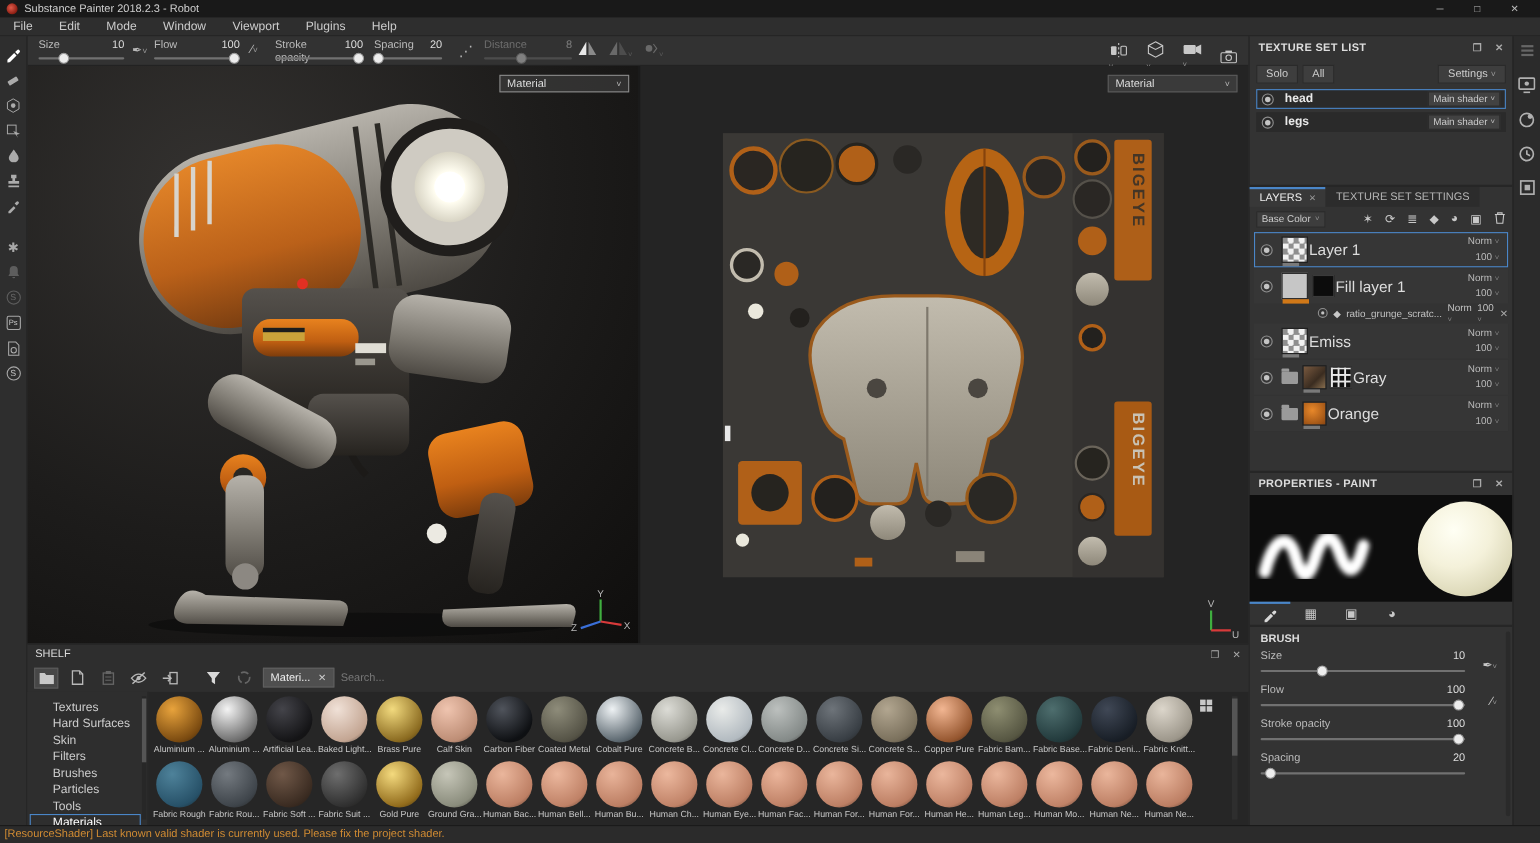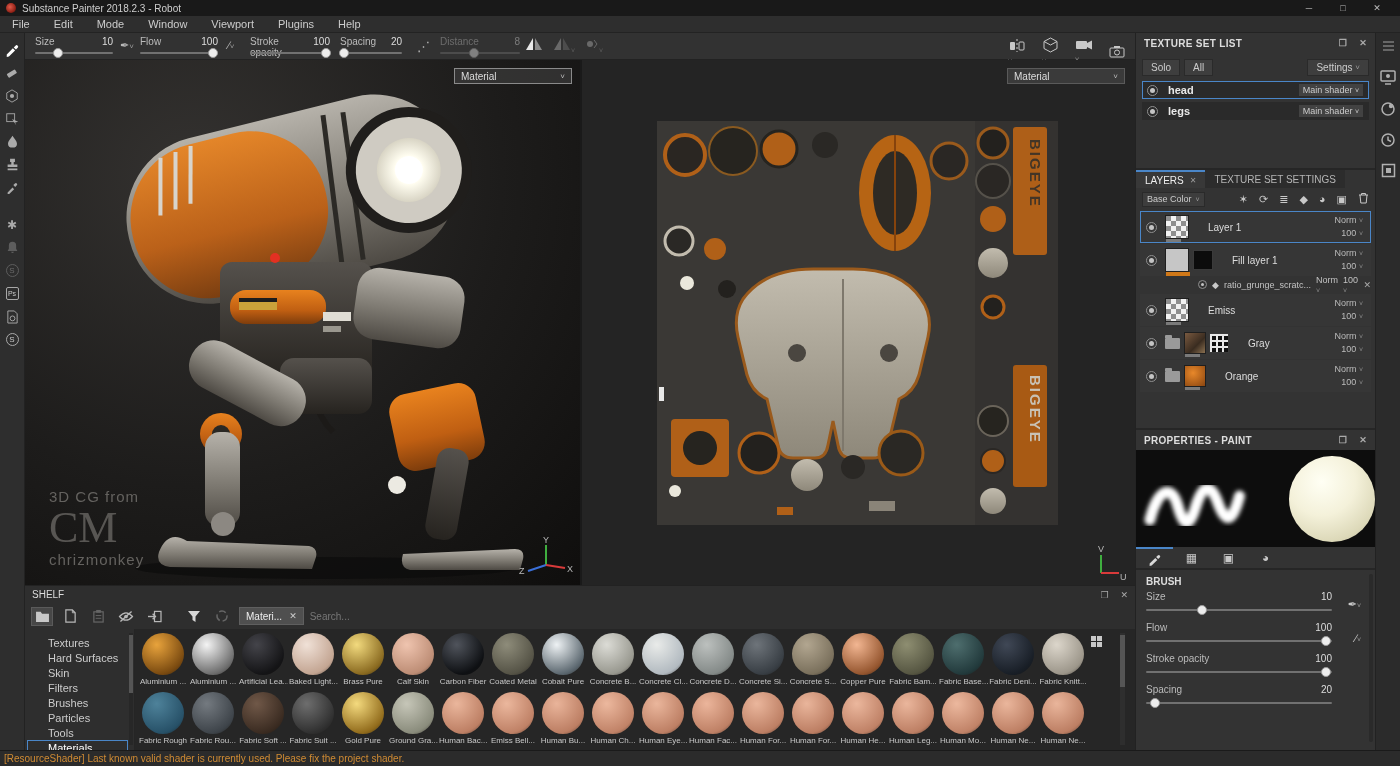--- a/index.html
+++ b/index.html
@@ -71,21 +71,21 @@
   .tab{padding:0 9px;font-size:10px;font-weight:normal;display:flex;align-items:center;gap:6px;color:#b5b5b5;background:#2c2c2c}
   .tab.active{background:#383838;color:#eee;border-top:2px solid #4a86c8}
   .ltoolbar{height:22px;display:flex;align-items:center;padding:0 6px;gap:9px}
   .chsel{background:#3d3d3d;border:1px solid #2a2a2a;height:15px;font-size:9px;color:#ccc;display:flex;align-items:center;padding:0 4px;gap:4px}
   .licon{color:#c8c8c8;font-size:11px;margin-left:2px}
   .lrow{height:32px;margin:1px 4px 0 4px;background:#363636;display:flex;align-items:center;padding:0 5px;border:1px solid transparent;position:relative}
   .lrow.sel{border-color:#4a86c8}
   .thumb{width:24px;height:24px;margin-left:8px;flex:none;position:relative}
   .checker{background:repeating-conic-gradient(#f2f2f2 0% 25%,#8f8f8f 0% 50%) 0 0/10px 10px;border:1px solid #1f1f1f}
   .loadbar{position:absolute;left:0;bottom:-4px;width:15px;height:3px;background:#7a7a7a}
-  .lname{margin-left:19px;font-size:10px;color:#ddd;white-space:nowrap}
+  .lname{margin-left:1px;font-size:14px;color:#ddd;white-space:nowrap}
   .lrt{margin-left:auto;text-align:right;font-size:9px;color:#bbb;line-height:13px;padding-right:2px}
   .lrt .chev{font-size:7px;color:#888}
   .folder{width:15px;height:11px;background:#9a9a9a;border-radius:1px;position:relative;margin-left:8px;flex:none}
   .folder::before{content:"";position:absolute;top:-3px;left:0;width:7px;height:3px;background:#9a9a9a;border-radius:1px 1px 0 0}
   .subrow{height:17px;margin:0 4px 0 4px;display:flex;align-items:center;padding-left:58px;font-size:9px;color:#c2c2c2;gap:5px}
   .radio.small{width:9px;height:9px}
   .fillbar{position:absolute;left:0;bottom:-5px;width:24px;height:4px;background:#d07818}
   
   .preview{height:97px;background:#0d0d0d;display:flex;align-items:center}
   .sphere-prev{width:86px;height:86px;border-radius:50%;margin-left:34px;background:radial-gradient(circle at 38% 30%,#fffff4 0%,#f4f1da 42%,#dcd8b8 75%,#a9a58b 100%)}
@@ -386,25 +386,20 @@
     <rect x="368" y="328" width="88" height="78" rx="18" fill="url(#go)" transform="rotate(-12 412 367)"></rect>
     <rect x="406" y="388" width="32" height="92" rx="13" fill="url(#gd)" transform="rotate(10 422 434)"></rect>
     <circle cx="372" cy="425" r="9" fill="#eceae2"></circle>
     <path d="M378 494 l112 -5 q10 0 8 10 l-3 11 -110 0 q-11 -2 -7 -16 Z" fill="url(#gm)"></path>
   </svg>
   <div class="vpdrop drop3d">
     <span>Material</span>
       <span class="sp"></span>
       <span class="chev">˅</span>
   </div>
-  <div class="watermark">
-    <div class="wm1">3D CG from</div>
-    <div class="wm-mono">CM</div>
-    <div class="wm2">chrizmonkey</div>
-  </div>
   <svg class="gizmo" style="right:6px;bottom:6px" width="56" height="44" viewBox="0 0 56 44">
     <line x1="28" y1="30" x2="28" y2="10" stroke="#3fae3f" stroke-width="2"></line>
     <line x1="28" y1="30" x2="10" y2="36" stroke="#3a6fd8" stroke-width="2"></line>
     <line x1="28" y1="30" x2="47" y2="33" stroke="#d83a3a" stroke-width="2"></line>
     <text x="25" y="8" fill="#b8b8b8" font-size="9">Y</text>
     <text x="1" y="39" fill="#b8b8b8" font-size="9">Z</text>
     <text x="49" y="37" fill="#b8b8b8" font-size="9">X</text>
   </svg>
 </div>
 
@@ -901,21 +896,21 @@
             <div class="mat-label">Ground Gra...</div>
           </div>
 
           <div class="mat">
             <div class="sphere" style="background: radial-gradient(circle at 35% 28%, rgb(234, 182, 156), rgb(189, 127, 100) 72%, rgb(21, 18, 15) 108%);"></div>
             <div class="mat-label">Human Bac...</div>
           </div>
 
           <div class="mat">
             <div class="sphere" style="background: radial-gradient(circle at 35% 28%, rgb(235, 183, 157), rgb(191, 129, 102) 72%, rgb(21, 18, 15) 108%);"></div>
-            <div class="mat-label">Emiss Bell...</div>
+            <div class="mat-label">Human Bell...</div>
           </div>
 
           <div class="mat">
             <div class="sphere" style="background: radial-gradient(circle at 35% 28%, rgb(233, 180, 154), rgb(188, 126, 99) 72%, rgb(21, 18, 15) 108%);"></div>
             <div class="mat-label">Human Bu...</div>
           </div>
 
           <div class="mat">
             <div class="sphere" style="background: radial-gradient(circle at 35% 28%, rgb(236, 184, 158), rgb(192, 130, 103) 72%, rgb(21, 18, 15) 108%);"></div>
             <div class="mat-label">Human Ch...</div>

